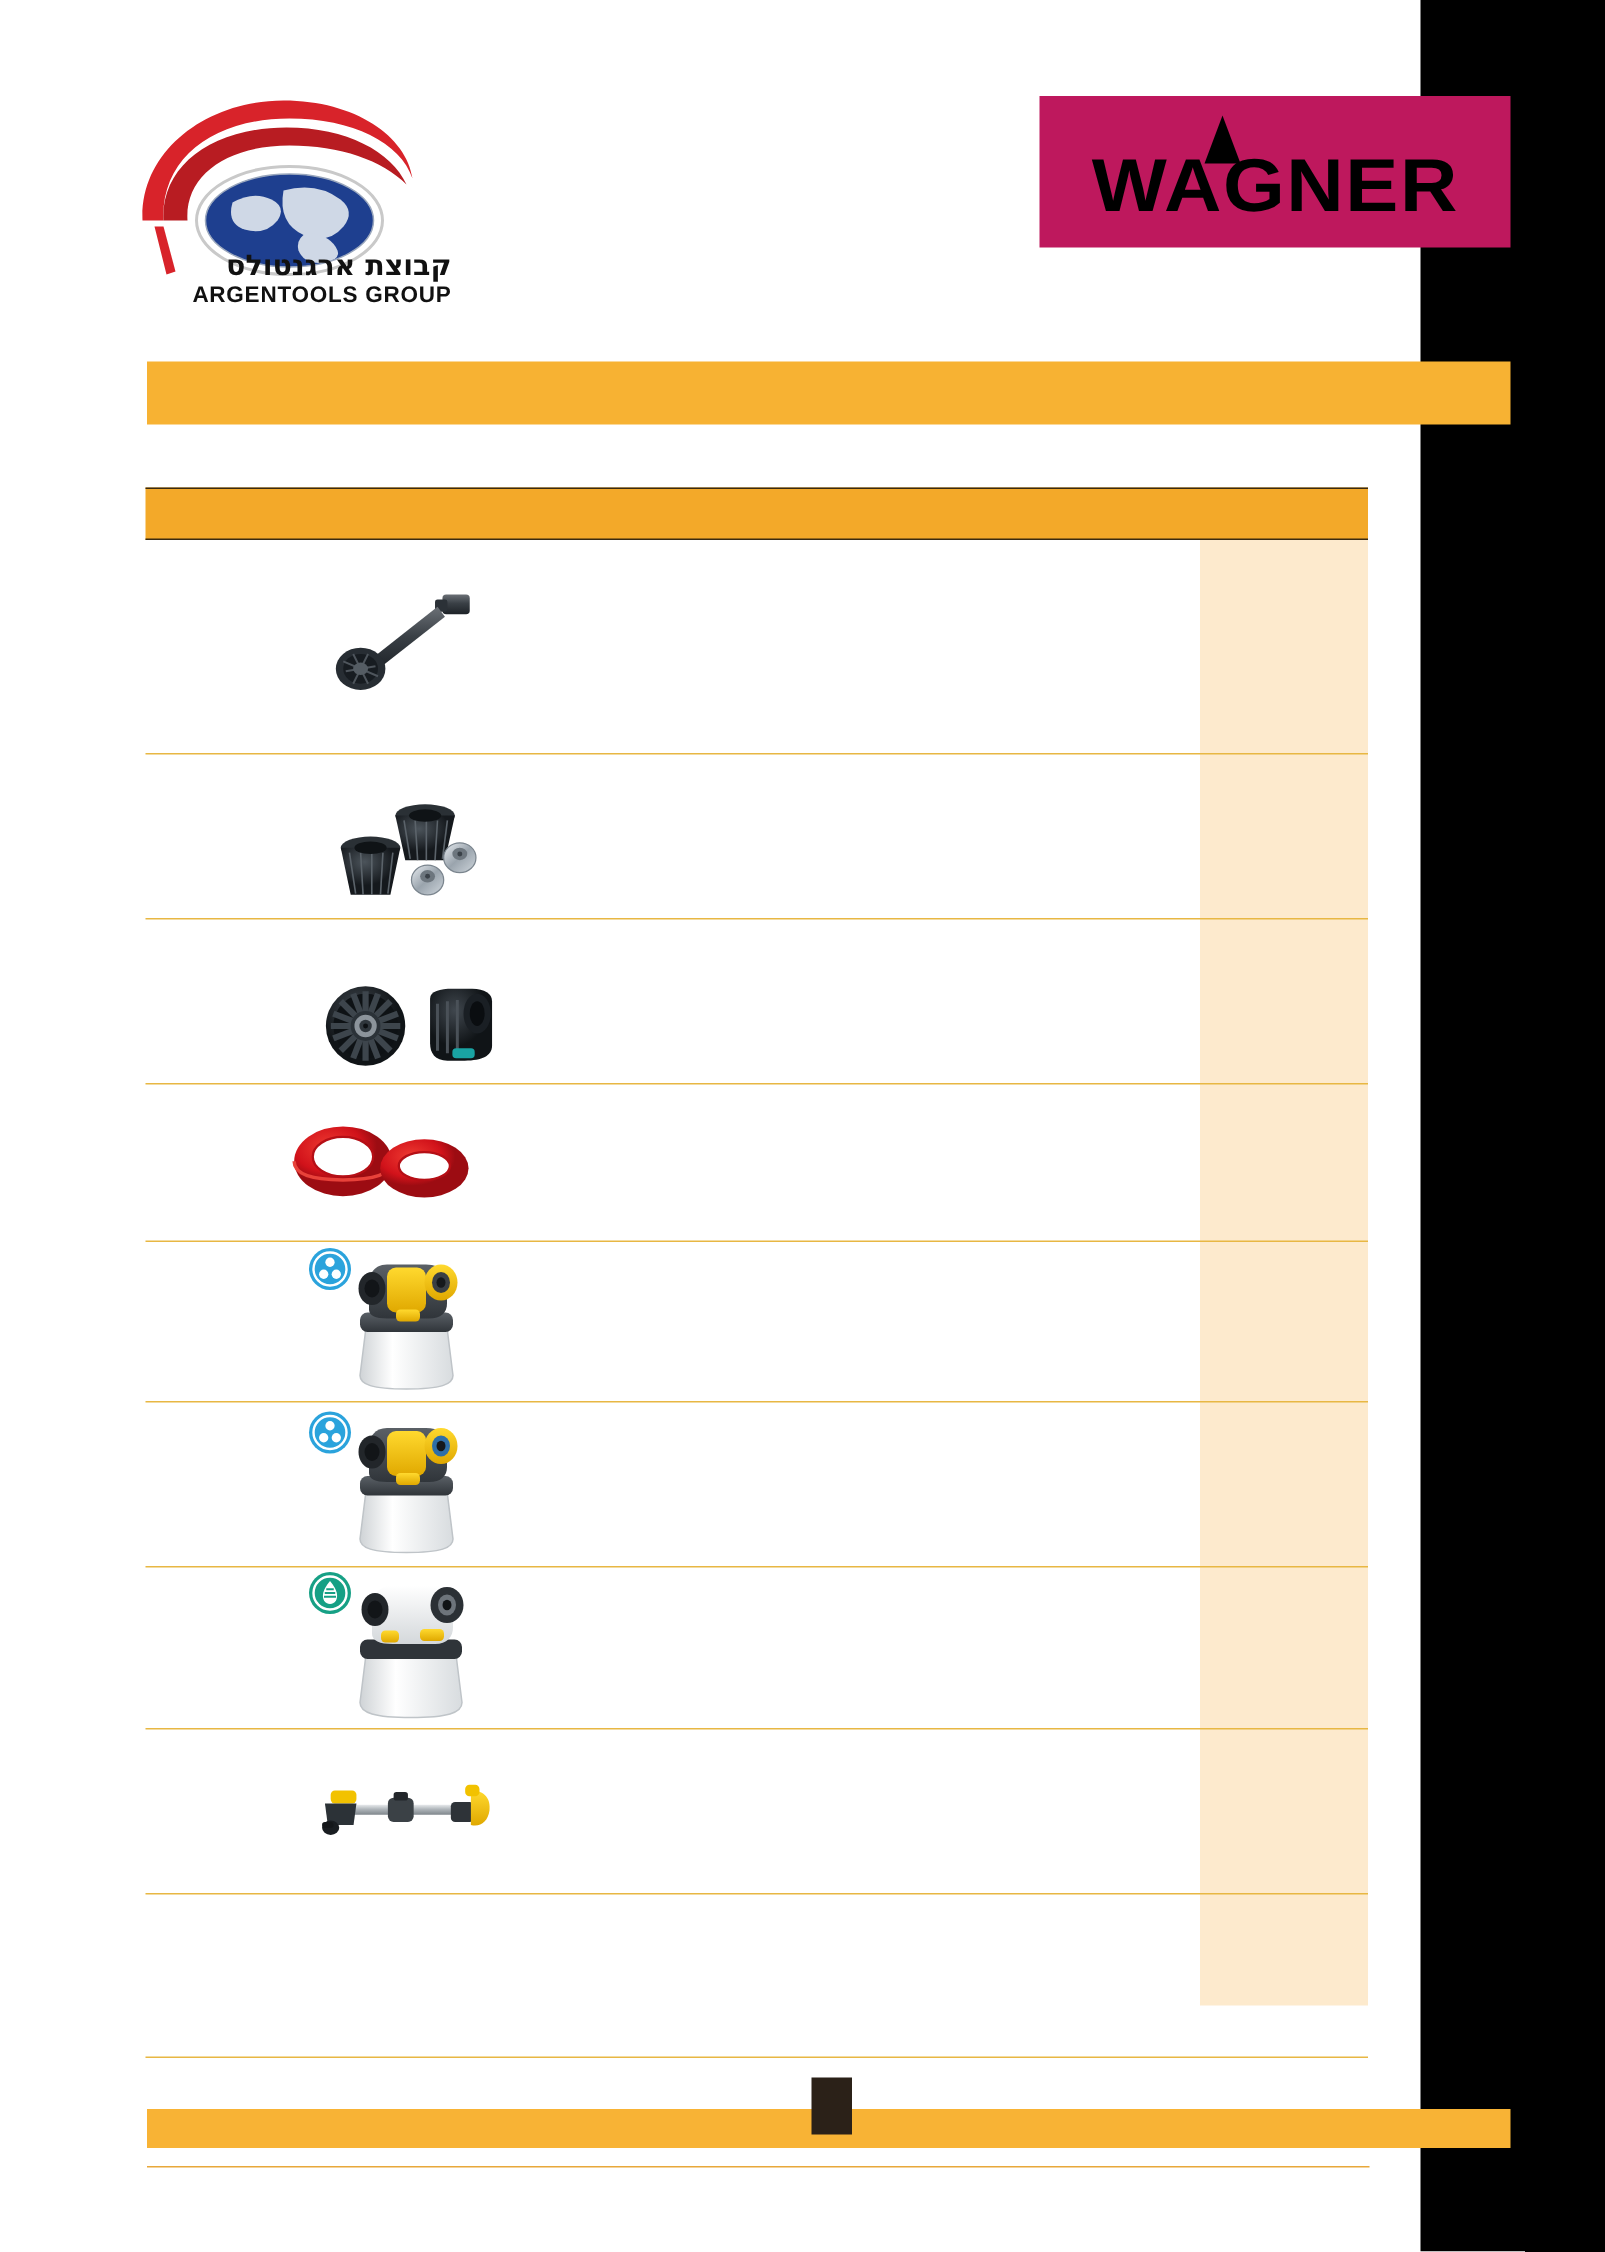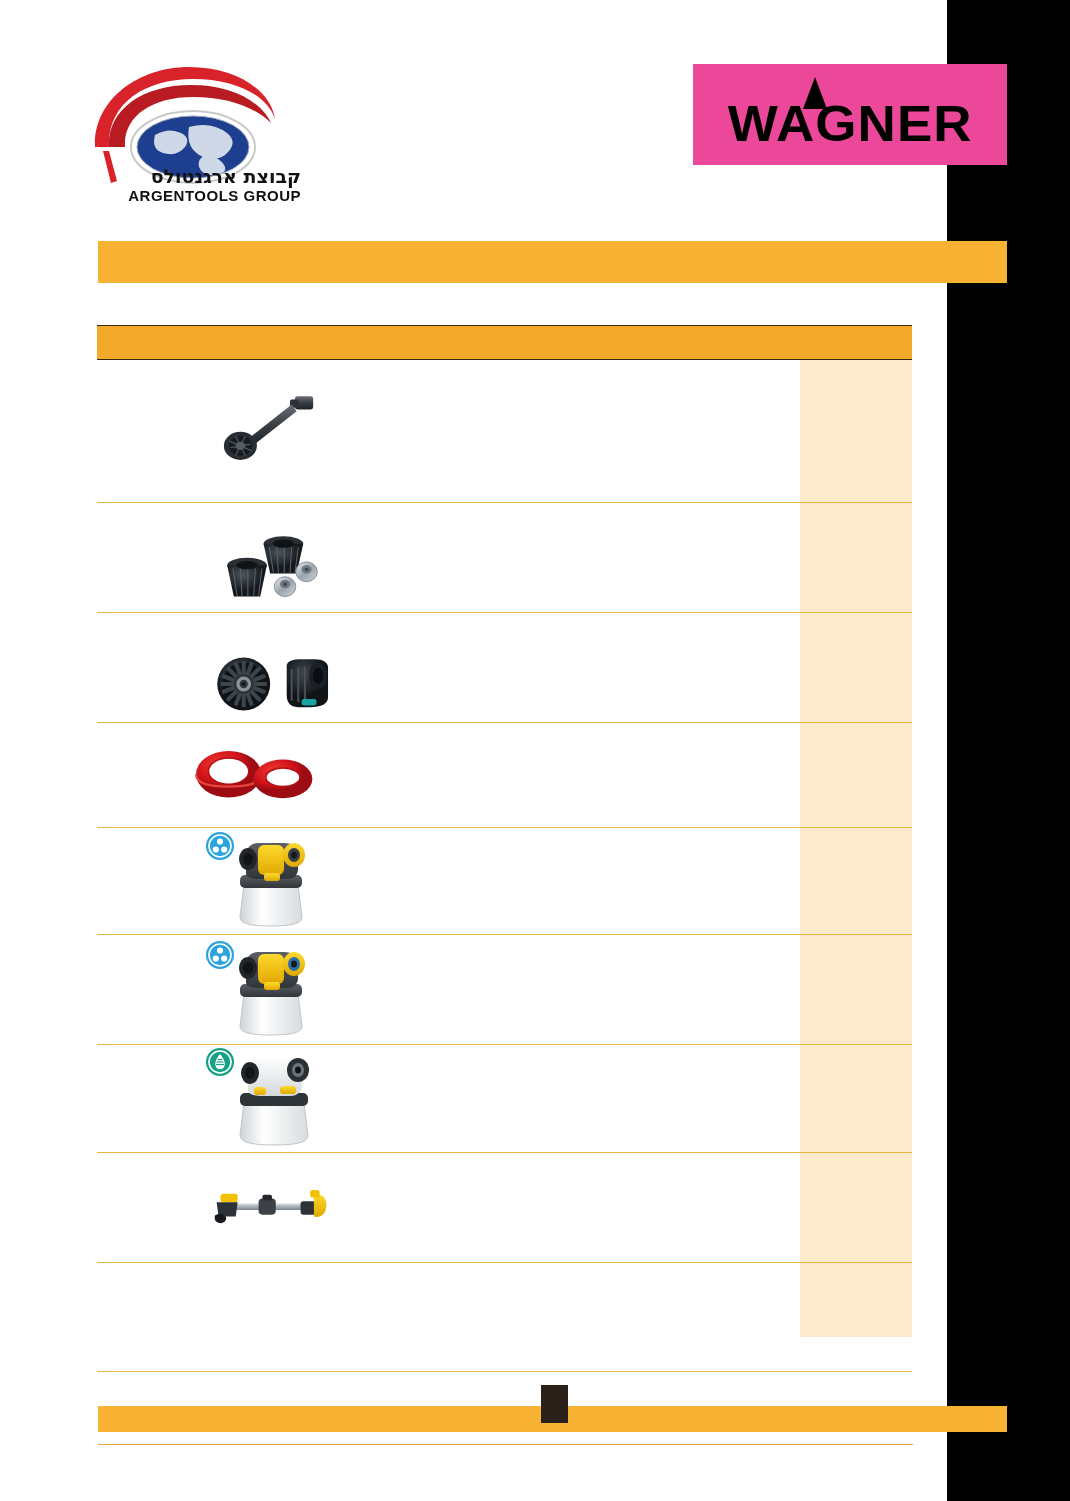--- a/index.html
+++ b/index.html
@@ -37,21 +37,21 @@
   }
   .brand-logo svg { display: block; }
 
   
   .wagner-logo {
     position: absolute;
     left: 693px;
     top: 64px;
     width: 314px;
     height: 101px;
-    background: #ec4899;
+    background: #be185d;
     z-index: 5;
     display: flex;
     align-items: center;
     justify-content: center;
   }
   .wagner-logo svg { display:block; }
 
   
   .title-banner {
     position: absolute;

